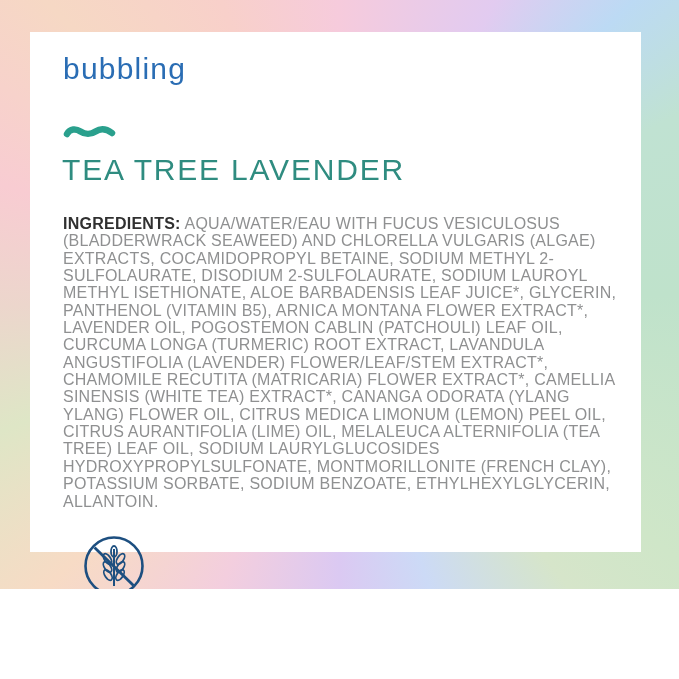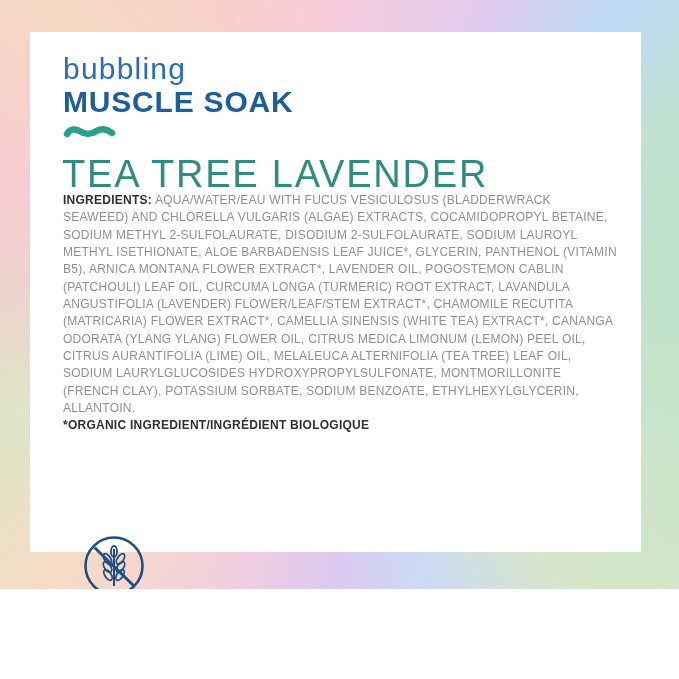--- a/index.html
+++ b/index.html
@@ -44,27 +44,27 @@
   .brand-main{
     position:absolute; left:33px; top:53px;
     font-size:30px; font-weight:800; letter-spacing:0.8px;
     color:var(--brand-dark-blue,#1d5c9d);
   }
   .squiggle{
     position:absolute; left:33px; top:92px;
   }
   .scent{
     position:absolute; left:32px; top:121px;
-    font-size:38px; font-weight:400; letter-spacing:1.8px;
+    font-size:30px; font-weight:400; letter-spacing:1.8px;
     color:var(--scent-teal,#2f8c80);
     text-align:center;
   }
   .ingredients{
-    position:absolute; left:33px; top:160px; width:556px;
-    font-size:12px; line-height:17.35px; letter-spacing:0.25px;
+    position:absolute; left:33px; top:183px; width:556px;
+    font-size:16px; line-height:17.35px; letter-spacing:0.25px;
     color:var(--text-gray,#8f9091);
     text-transform:uppercase;
   }
   .ingredients .ing-label{
     font-weight:700;
     color:var(--text-dark,#303030);
   }
   .organic-note{
     font-weight:700;
     color:var(--text-dark,#303030);
@@ -88,32 +88,30 @@
   }
   .b1{width:112px;} .b2{width:116px;} .b3{width:116px;} .b4{width:84px;} .b5{width:126px;}
 </style>
 </head>
 <body>
 
 <div class="frame">
   <div class="card">
 
     <div class="brand-sub">bubbling</div>
-    <div class="brand-main">MUSCLE SOAK</div>
 
     <svg class="squiggle" width="54" height="16" viewBox="0 0 54 16">
       <path d="M4,10 C7,4.5 13,4.5 17.5,7.5 C22,10.5 28,10.5 32.5,7.5 C37,4.5 43,4.5 49,9" fill="none" stroke="#2aa08d" stroke-width="6.5" stroke-linecap="round"></path>
     </svg>
 
     <div class="scent">TEA TREE LAVENDER</div>
 
     <div class="ingredients">
       <span class="ing-label">INGREDIENTS:</span>
       <span>AQUA/WATER/EAU WITH FUCUS VESICULOSUS (BLADDERWRACK SEAWEED) AND CHLORELLA VULGARIS (ALGAE) EXTRACTS, COCAMIDOPROPYL BETAINE, SODIUM METHYL 2-SULFOLAURATE, DISODIUM 2-SULFOLAURATE, SODIUM LAUROYL METHYL ISETHIONATE, ALOE BARBADENSIS LEAF JUICE*, GLYCERIN, PANTHENOL (VITAMIN B5), ARNICA MONTANA FLOWER EXTRACT*, LAVENDER OIL, POGOSTEMON CABLIN (PATCHOULI) LEAF OIL, CURCUMA LONGA (TURMERIC) ROOT EXTRACT, LAVANDULA ANGUSTIFOLIA (LAVENDER) FLOWER/LEAF/STEM EXTRACT*, CHAMOMILE RECUTITA (MATRICARIA) FLOWER EXTRACT*, CAMELLIA SINENSIS (WHITE TEA) EXTRACT*, CANANGA ODORATA (YLANG YLANG) FLOWER OIL, CITRUS MEDICA LIMONUM (LEMON) PEEL OIL, CITRUS AURANTIFOLIA (LIME) OIL, MELALEUCA ALTERNIFOLIA (TEA TREE) LEAF OIL, SODIUM LAURYLGLUCOSIDES HYDROXYPROPYLSULFONATE, MONTMORILLONITE (FRENCH CLAY), POTASSIUM SORBATE, SODIUM BENZOATE, ETHYLHEXYLGLYCERIN, ALLANTOIN.</span>
-      <div class="organic-note">*ORGANIC INGREDIENT/INGRÉDIENT BIOLOGIQUE</div>
     </div>
 
     <div class="badges">
 
       <div class="badge b1">
         <div class="icon-box">
           <svg class="badge-icon" width="64" height="64" viewBox="0 0 64 64">
             <circle cx="32" cy="32" r="28.5" fill="none" stroke="currentColor" stroke-width="2.6"></circle>
             <line x1="32" y1="15" x2="32" y2="52" stroke="currentColor" stroke-width="2"></line>
             <ellipse cx="32" cy="17.5" rx="3" ry="5.5" fill="none" stroke="currentColor" stroke-width="1.8"></ellipse>

